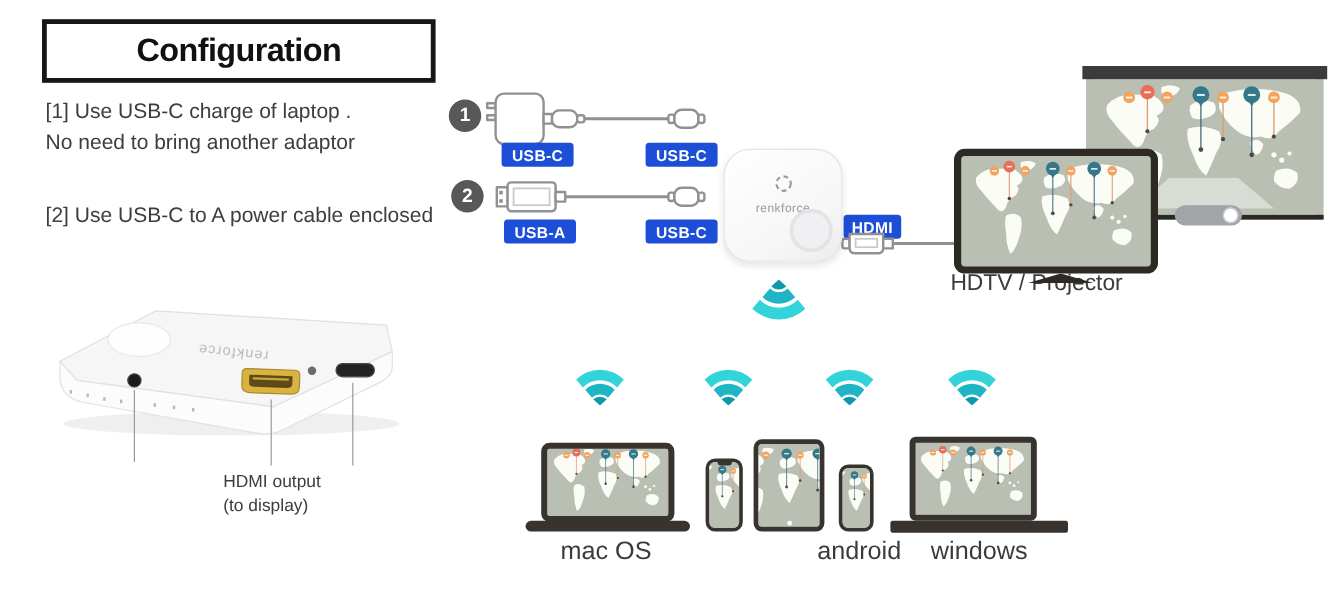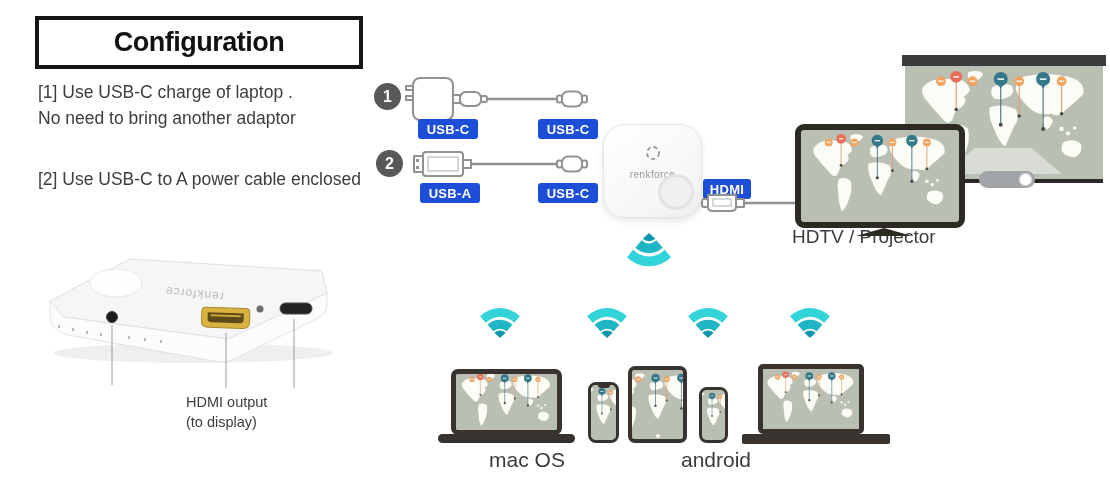--- a/index.html
+++ b/index.html
@@ -76,21 +76,21 @@
   .phone{border:3px solid #38332f;border-radius:8px;}
   .ios-phone{left:588px;top:382px;width:25px;height:55px;}
   .notch{position:absolute;left:50%;top:-1px;transform:translateX(-50%);width:12px;height:4px;
     background:#38332f;border-radius:0 0 3px 3px;z-index:2;}
   .tablet{left:628px;top:366px;width:51px;height:69px;border:4px solid #38332f;border-radius:7px;}
   .homedot{position:absolute;left:50%;bottom:1px;transform:translateX(-50%);width:4px;height:4px;
     border-radius:50%;background:#fff;z-index:2;}
   .android-phone{left:699px;top:387px;width:23px;height:50px;}
 
   .oslabel{top:448px;width:100px;text-align:center;font-size:21px;color:#3b3b3b;}
-  .lbl-mac{left:477px;} .lbl-ios{left:562px;} .lbl-android{left:666px;} .lbl-win{left:766px;}
+  .lbl-mac{left:455px;} .lbl-ios{left:562px;} .lbl-android{left:666px;} .lbl-win{left:766px;}
 
   
   .portlabel{font-size:14.5px;line-height:20px;color:#3c3c3c;}
   .pl-audio{left:78px;top:388px;}
   .pl-hdmi{left:186px;top:392px;}
   .pl-power{left:280px;top:391px;}
 
   .mapfill{width:100%;height:100%;display:block;}
   svg{display:block;}
 </style>
@@ -291,20 +291,21 @@
 
   <div class="abs mapscreen laptop-screen win-screen">
     <svg class="mapfill" viewBox="0 0 170 104" preserveAspectRatio="xMidYMid slice">
         <use href="#worldmap"></use>
       </svg>
   </div>
   <div class="abs win-base"></div>
 
   <div class="abs oslabel lbl-mac">mac OS</div>
   <div class="abs oslabel lbl-android">android</div>
+  <div class="abs oslabel lbl-win">windows</div>
 
   <svg class="abs" style="left:28px;top:243px" width="325" height="150" viewBox="0 0 325 150">
     <ellipse cx="165" cy="110" rx="140" ry="10" fill="#efeff0"></ellipse>
     <path d="M22,58 L102,16 L294,28 L299,50 L200,96 L36,74 Z" fill="#f6f6f7" stroke="#dfdfe1" stroke-width="1" stroke-linejoin="round"></path>
     <path d="M22,58 L36,74 L200,96 L299,50 L299,62 Q299,70 290,75 L206,116 Q198,120 186,118 L40,92 Q24,88 22,74 Z" fill="#fcfcfd" stroke="#e2e2e4" stroke-width="1" stroke-linejoin="round"></path>
     <ellipse cx="88" cy="40" rx="26" ry="14" fill="#fefefe" stroke="#e8e8ea"></ellipse>
     <text x="196" y="50" font-size="12" fill="#b9babd" transform="rotate(186 196 50)" letter-spacing="1">renkforce</text>
     <g fill="#b9b9bc">
       <rect x="30" y="82" width="2" height="3"></rect>
         <rect x="44" y="85" width="2" height="3"></rect>

